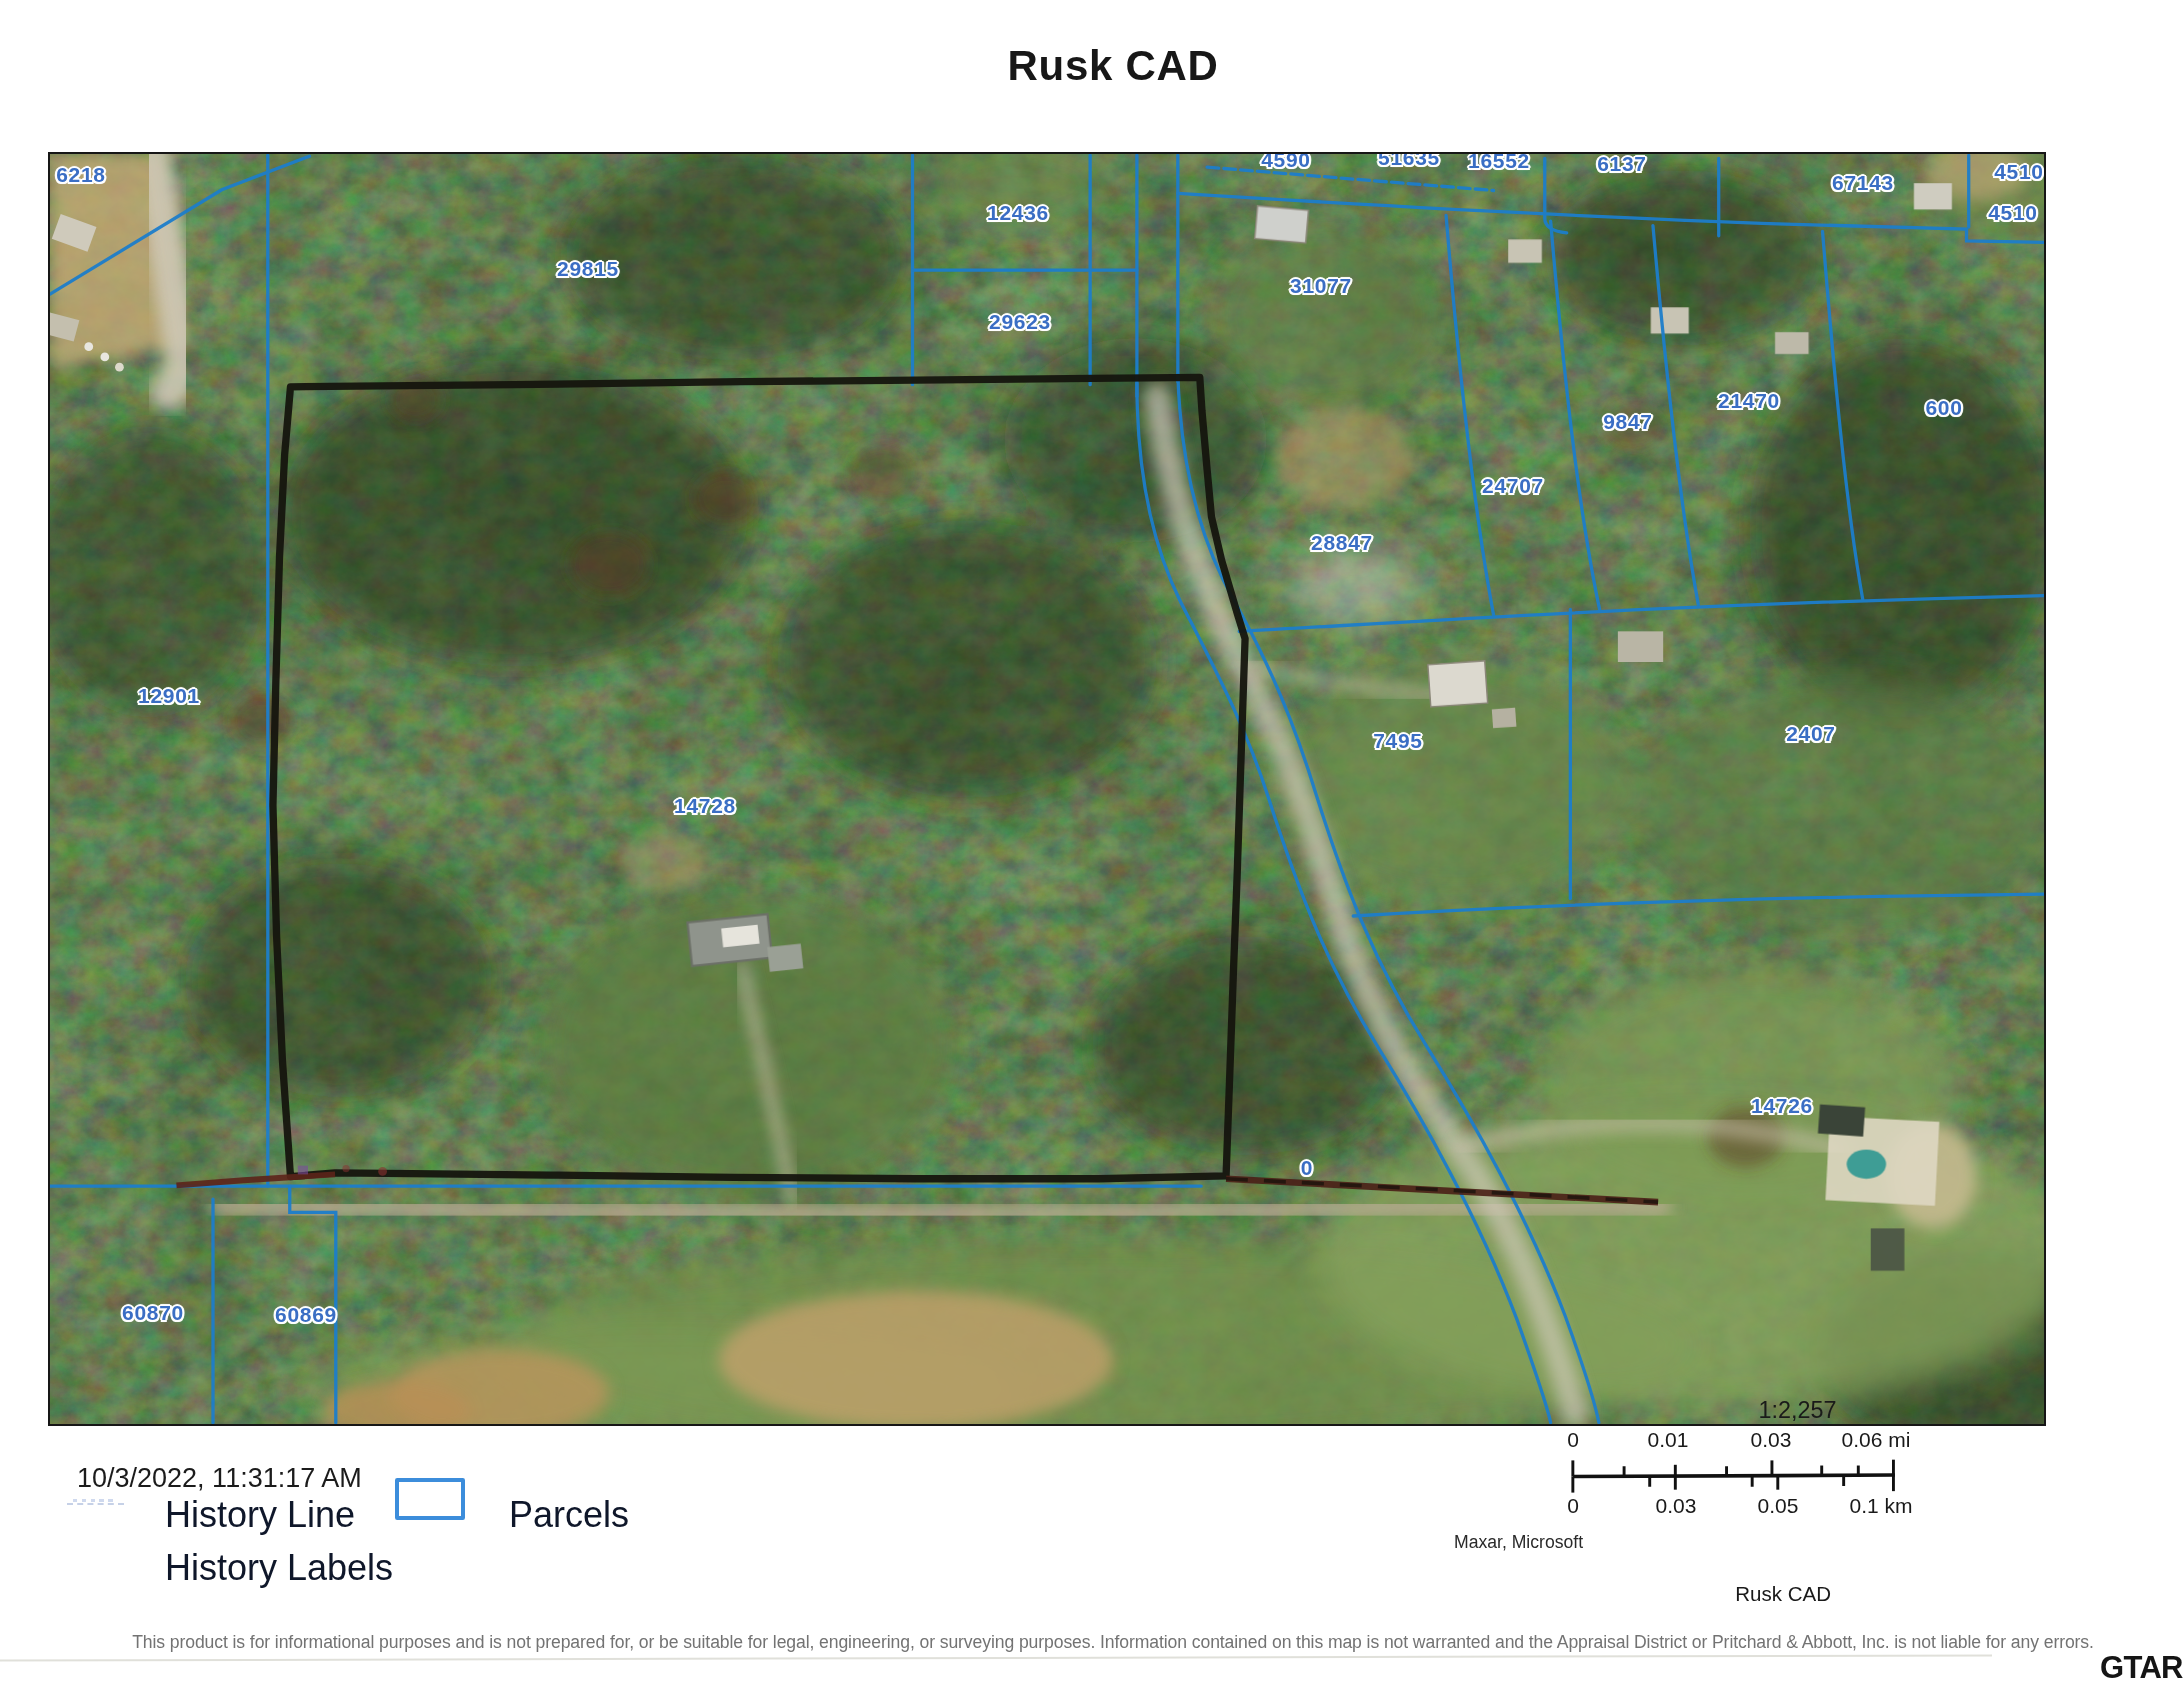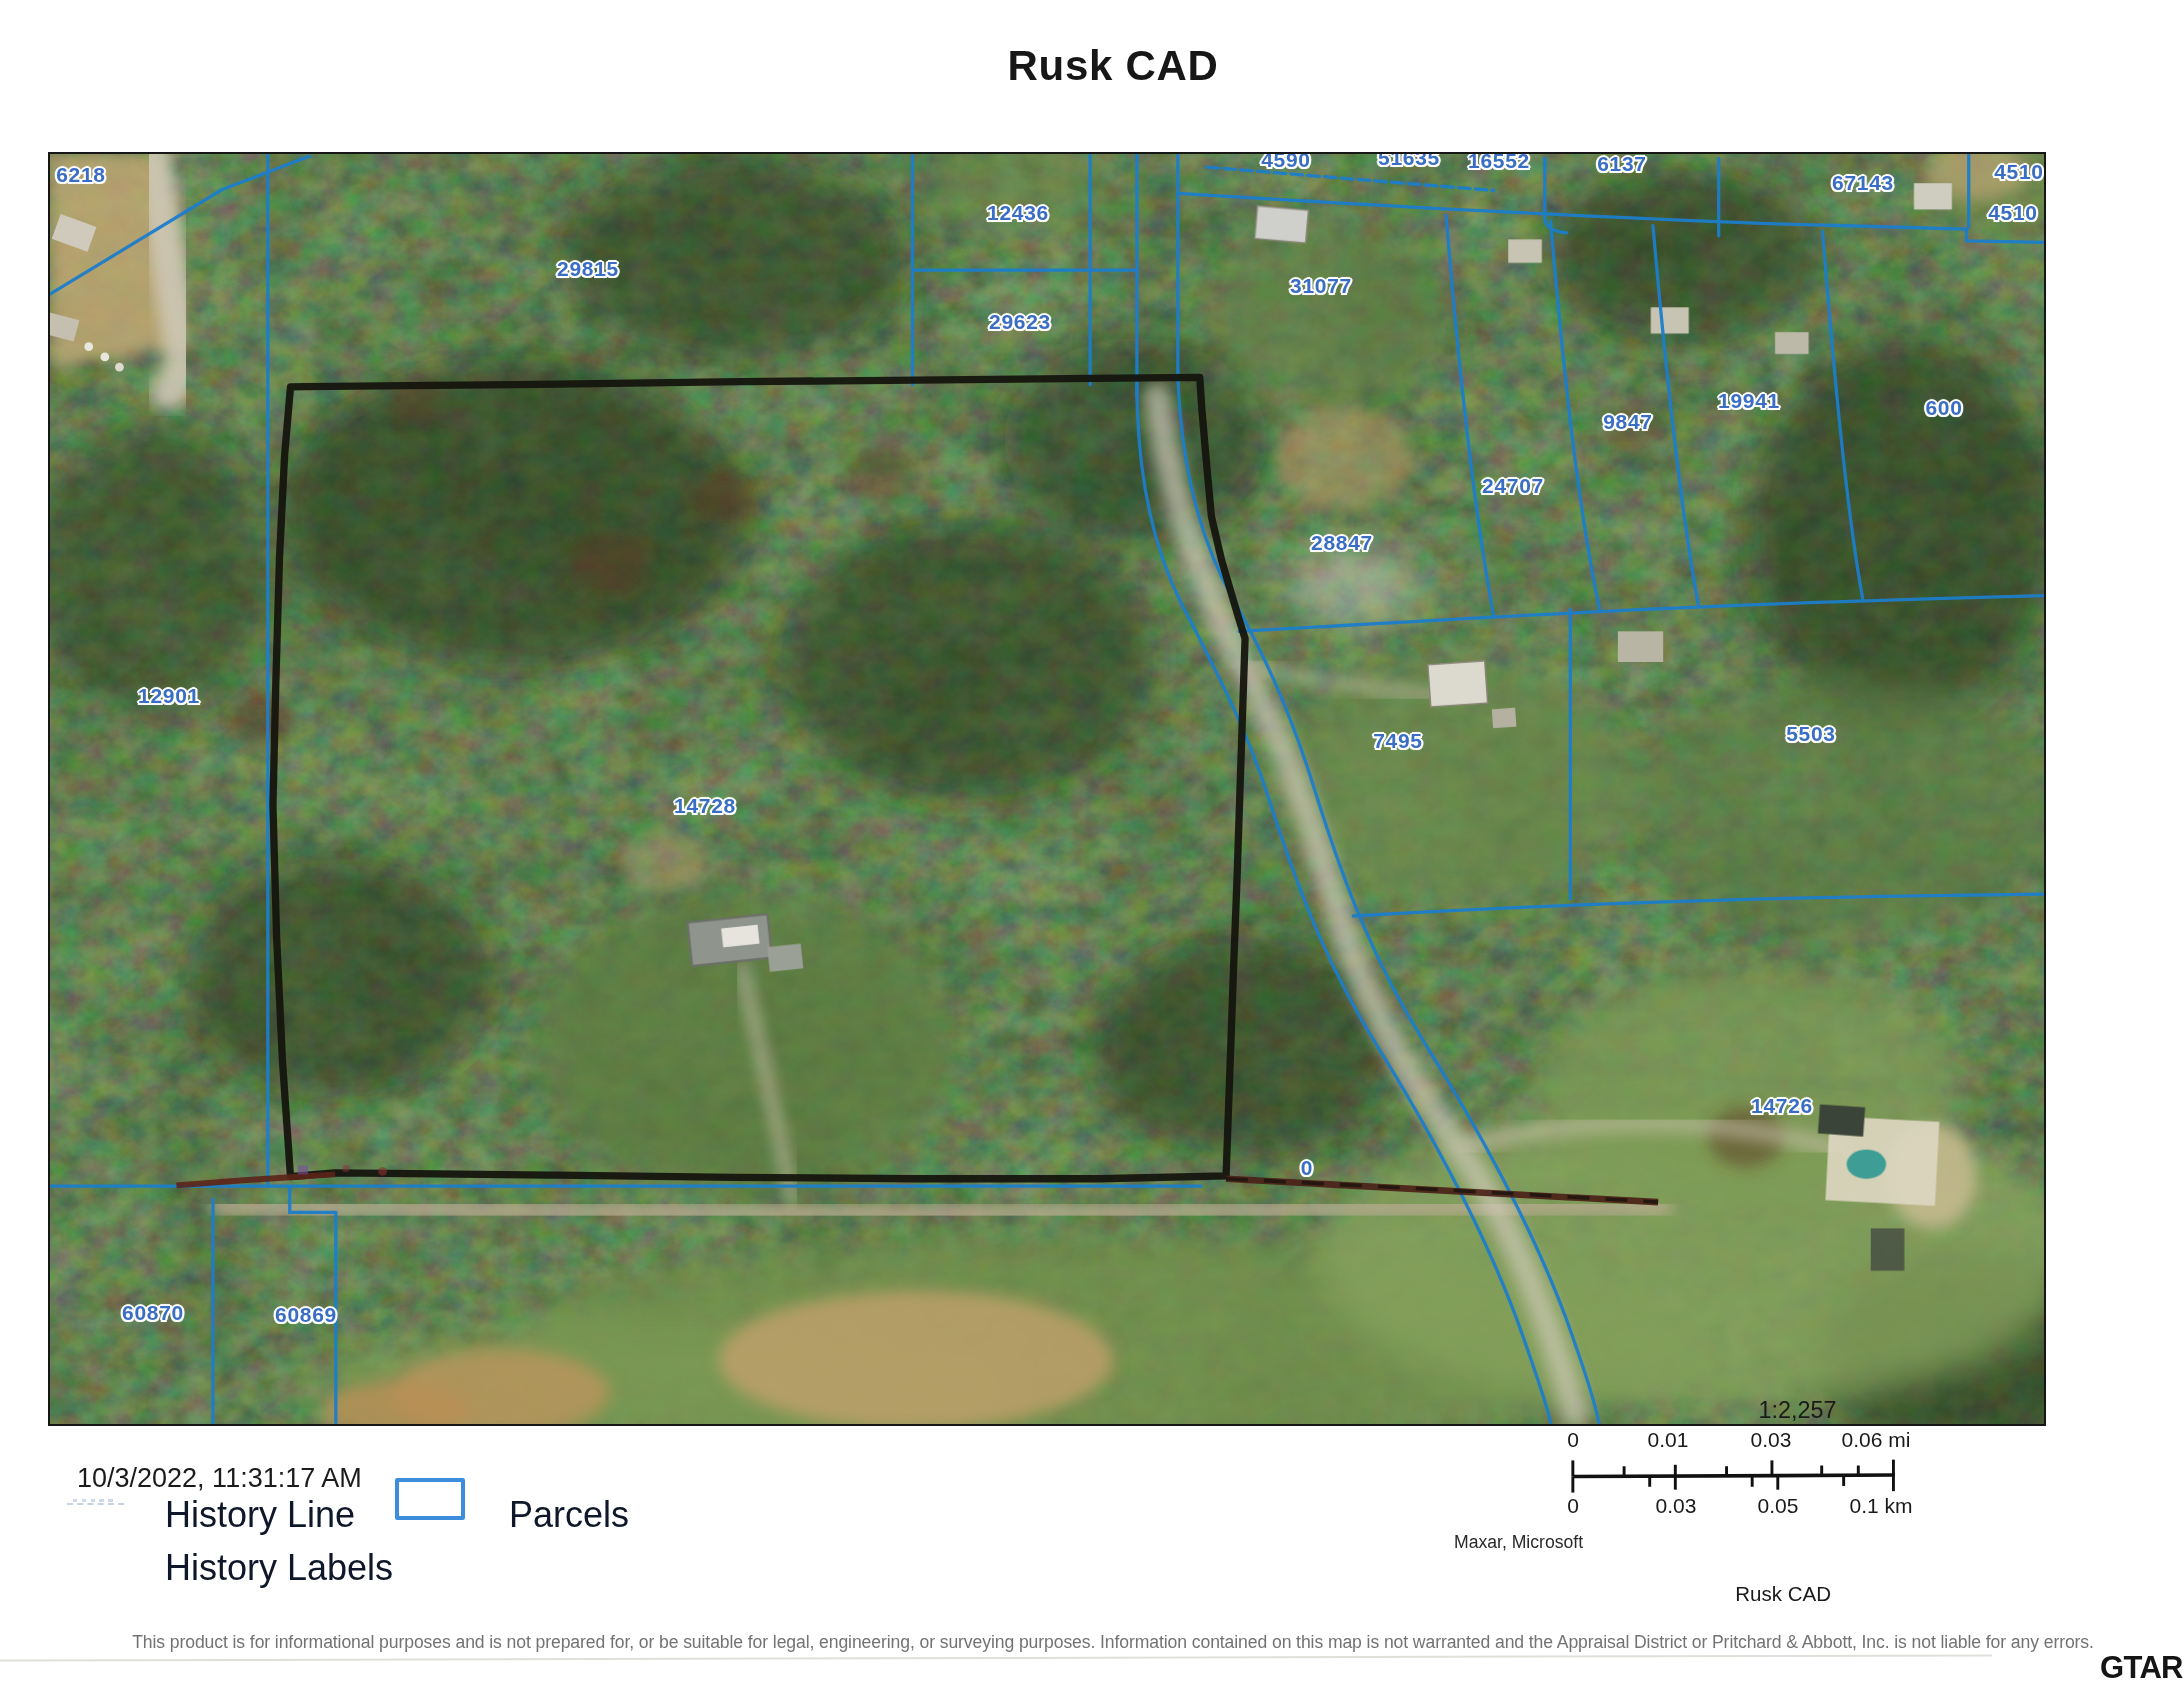--- a/index.html
+++ b/index.html
@@ -208,26 +208,26 @@
         <span class="parcel-label" style="left: 1236px; top: 5.9px;">4590</span>
         <span class="parcel-label" style="left: 1359px; top: 4.4px;">51635</span>
         <span class="parcel-label" style="left: 1449px; top: 6.6px;">16552</span>
         <span class="parcel-label" style="left: 1572px; top: 10.3px;">6137</span>
         <span class="parcel-label" style="left: 1813px; top: 28.6px;">67143</span>
         <span class="parcel-label" style="left: 1969px; top: 18.3px;">4510</span>
         <span class="parcel-label" style="left: 1963px; top: 59px;">4510</span>
         <span class="parcel-label" style="left: 1271px; top: 132px;">31077</span>
         <span class="parcel-label" style="left: 1463px; top: 292px; margin-top: 40px;">24707</span>
         <span class="parcel-label" style="left: 1578px; top: 268px;">9847</span>
-        <span class="parcel-label" style="left: 1699px; top: 247px;">19941</span>
+        <span class="parcel-label" style="left: 1699px; top: 247px;">21470</span>
         <span class="parcel-label" style="left: 1894px; top: 254px;">600</span>
         <span class="parcel-label" style="left: 1292px; top: 389px;">28847</span>
         <span class="parcel-label" style="left: 119px; top: 542px;">12901</span>
         <span class="parcel-label" style="left: 1348px; top: 587px;">7495</span>
-        <span class="parcel-label" style="left: 1761px; top: 580px;">5503</span>
+        <span class="parcel-label" style="left: 1761px; top: 580px;">2407</span>
         <span class="parcel-label" style="left: 655px; top: 652px;">14728</span>
         <span class="parcel-label" style="left: 1732px; top: 952px;">14726</span>
         <span class="parcel-label" style="left: 1257px; top: 1014px;">0</span>
         <span class="parcel-label" style="left: 103px; top: 1159px;">60870</span>
         <span class="parcel-label" style="left: 256px; top: 1161px;">60869</span>
       </div>
   </div>
 
   <div class="timestamp">10/3/2022, 11:31:17 AM</div>
 

